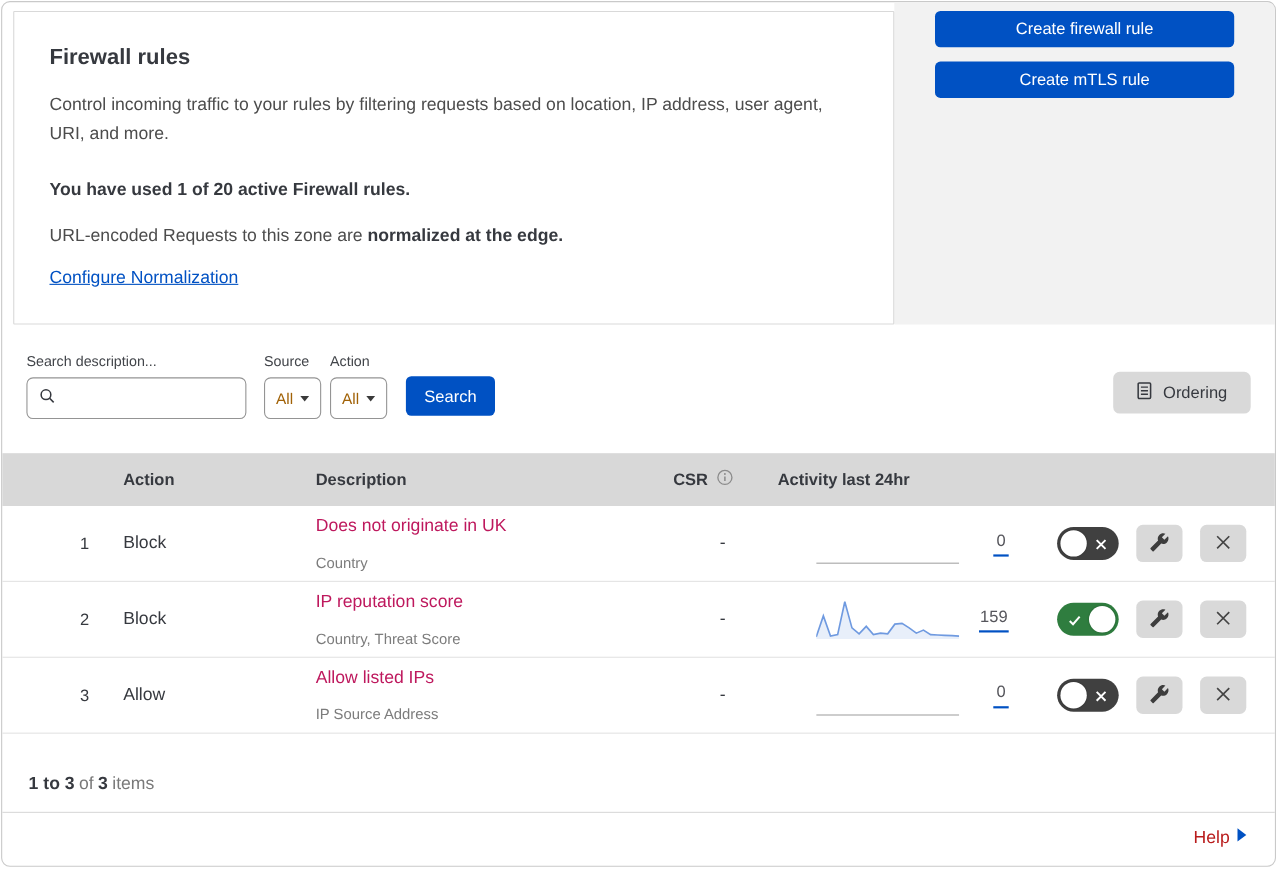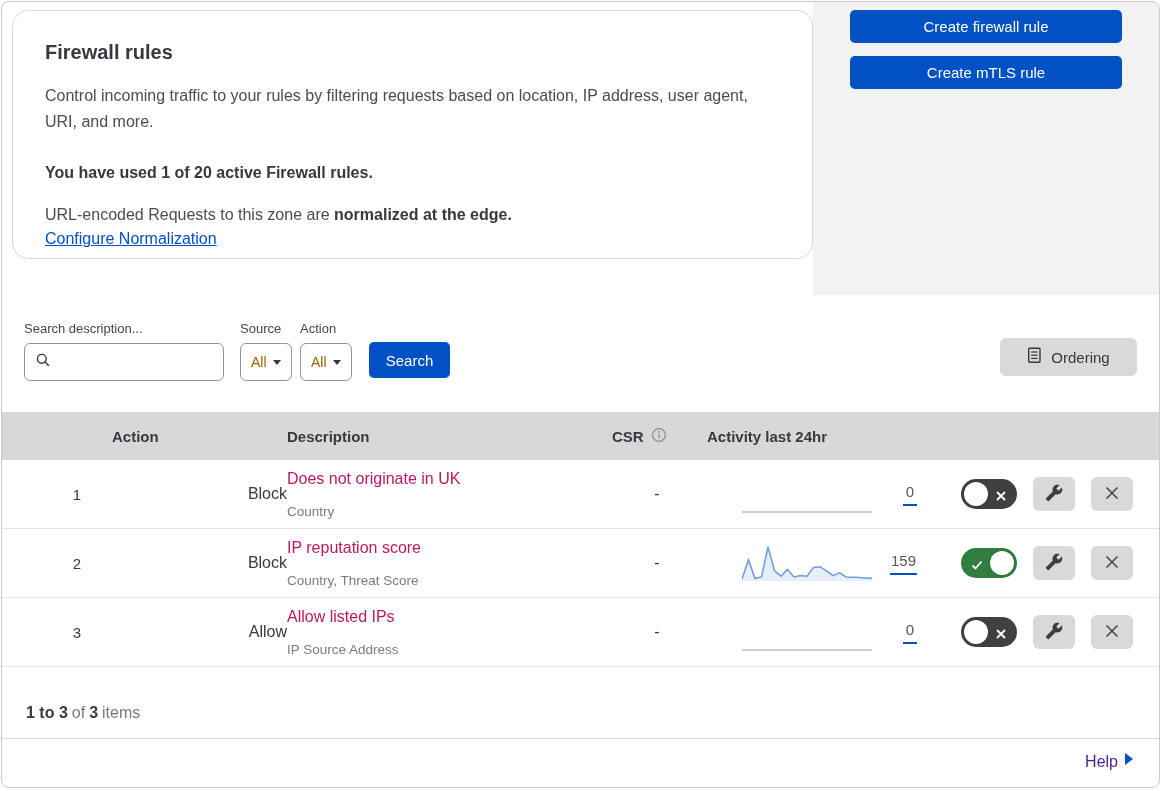--- a/index.html
+++ b/index.html
@@ -14,28 +14,28 @@
     position:absolute; top:0; right:0; bottom:0; left:811px; background:#f2f2f2;
     display:flex; flex-direction:column; align-items:center; gap:13px;
     padding-top:8px;
   }
   .btn-primary {
     background:#0051c3; color:#fff; border:none; border-radius:5px;
     font-family:"Liberation Sans", sans-serif; font-size:15px; cursor:pointer;
   }
   .cta-panel .btn-primary { width:272px; height:33px; }
   .intro-card {
-    position:absolute; top:8px; left:10px; width:801px; height:249px;
-    background:#fff; border:1px solid #d9d9d9; border-radius:16px;
+    position:absolute; top:8px; left:10px; width:801px; height:285px;
+    background:#fff; border:1px solid #d9d9d9; border-radius:1px;
     padding:30px 32px;
   }
   .intro-card h1 { font-size:20px; font-weight:700; color:#36393f; margin-bottom:19px; }
   .intro-card .desc { font-size:16px; color:#4c4c4c; line-height:26px; max-width:725px; margin-bottom:29px; }
   .intro-card .usage { font-size:16px; font-weight:700; color:#36393f; margin-bottom:20px; }
-  .intro-card .norm { font-size:16px; color:#4c4c4c; line-height:26px; margin-bottom:2px; }
+  .intro-card .norm { font-size:16px; color:#4c4c4c; line-height:26px; margin-bottom:16px; }
   .intro-card .norm strong { color:#36393f; }
   .link { color:#0051c3; font-size:16px; text-decoration:underline; cursor:pointer; }
   
   .filter-bar { height:117px; position:relative; padding:26px 22px 0 22px; }
   .filter-group { position:absolute; top:26px; }
   .filter-group label { display:block; font-size:13px; color:#42454a; margin-bottom:7px; }
   .fg-search { left:22px; }
   .search-input {
     width:200px; height:38px; border:1px solid #949494; border-radius:6px; background:#fff;
     display:flex; align-items:center; padding:0 10px; gap:6px;
@@ -44,32 +44,32 @@
   .fg-status { left:238px; }
   .fg-action { left:298px; }
   .dropdown {
     height:38px; border:1px solid #949494; border-radius:6px; background:#fff;
     display:flex; align-items:center; justify-content:center; gap:6px;
     font-size:14px; color:#a16207; padding:0 10px; cursor:pointer;
   }
   .caret { width:0; height:0; border-left:4.5px solid transparent; border-right:4.5px solid transparent; border-top:5px solid #3a3a3a; display:inline-block; }
   .search-btn { position:absolute; left:367px; top:47px; width:81px; height:36px; }
   .ordering-btn {
-    position:absolute; right:22px; top:43px; width:137px; height:38px;
+    position:absolute; right:22px; top:43px; width:125px; height:38px;
     background:#d9d9d9; border:none; border-radius:6px; cursor:pointer;
     display:flex; align-items:center; justify-content:center; gap:9px;
     font-family:"Liberation Sans", sans-serif; font-size:15px; color:#36393f;
   }
   
   .row-grid { display:grid; grid-template-columns:70px 175px 325px 90px 255px 1fr; align-items:center; padding-left:40px; }
   .thead { height:48px; background:#d8d8d8; font-size:15px; font-weight:700; color:#36393f; }
   .th-csr { display:flex; align-items:center; gap:7px; }
   .trow { height:69px; border-bottom:1px solid #e3e3e3; }
   .cell-num { text-align:center; font-size:15px; color:#36393f; width:70px; }
-  .cell-action { font-size:16px; color:#36393f;text-align:right; }
+  .cell-action { font-size:16px; color:#36393f; }
   .cell-desc .main { font-size:16px; color:#be185d; }
   .cell-desc .sub { font-size:13.5px; color:#7c7c7c; margin-top:16px; }
   .cell-csr { text-align:center; font-size:16px; color:#36393f; }
   .cell-activity { display:flex; align-items:center; justify-content:space-between; padding:0 40px; }
   .sparkline { width:130px; height:44px; display:block; }
   .count-link { font-size:15px; color:#56565c; border-bottom:2px solid #0051c3; padding:0 1px 4px 1px; min-width:14px; text-align:center; cursor:pointer; text-decoration:none; }
   .cell-controls { display:flex; align-items:center; justify-content:flex-end; gap:16px; padding-right:26px; }
   
   .toggle { width:56px; height:30px; border-radius:15px; background:#404040; position:relative; cursor:pointer; flex:none; }
   .toggle .knob { position:absolute; top:3px; left:3px; width:24px; height:24px; border-radius:50%; background:#fff; box-shadow:0 0 2px rgba(0,0,0,.3); }
@@ -82,21 +82,21 @@
   .icon-btn {
     width:42px; height:34px; background:#d9d9d9; border:none; border-radius:6px;
     display:flex; align-items:center; justify-content:center; cursor:pointer; flex:none;
   }
   
   .tfoot { height:71px; display:flex; align-items:flex-end; padding:0 0 16px 24px; font-size:16px; }
   .tfoot .b { font-weight:700; color:#36393f; }
   .tfoot .g { color:#797979; }
   .tfoot span { margin-right:4px; }
   .help-bar { height:46px; border-top:1px solid #d9d9d9; display:flex; align-items:center; justify-content:flex-end; padding-right:26px; }
-  .help-link { color:#4c1d95; font-size:16px; cursor:pointer; text-decoration:none; display:flex; align-items:flex-start; gap:7px; }
+  .help-link { color:#b91c1c; font-size:16px; cursor:pointer; text-decoration:none; display:flex; align-items:flex-start; gap:7px; }
   .help-arrow { width:0; height:0; border-top:6px solid transparent; border-bottom:6px solid transparent; border-left:8px solid #0051c3; display:inline-block; }
 </style>
 </head>
 <body>
 
 <div class="page">
 
   <div class="top-section">
     <div class="cta-panel">
       <button class="btn-primary">Create firewall rule</button>

